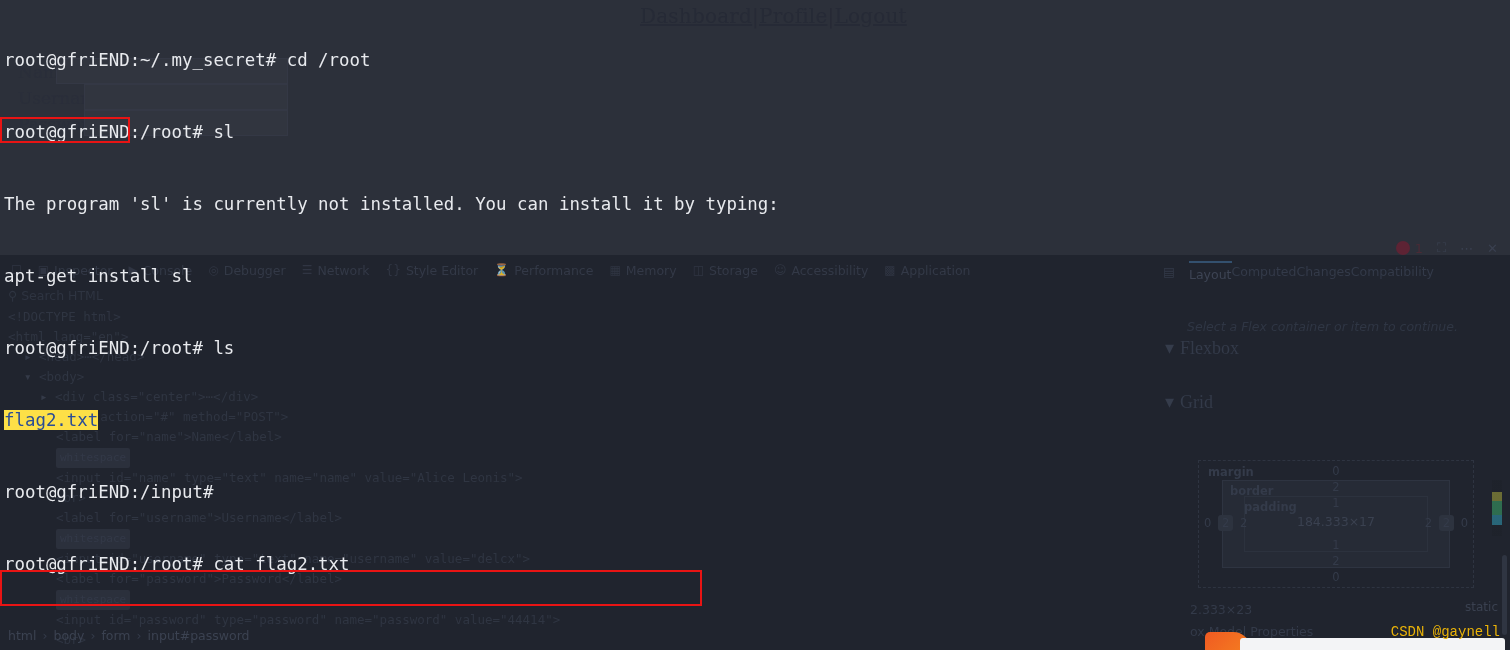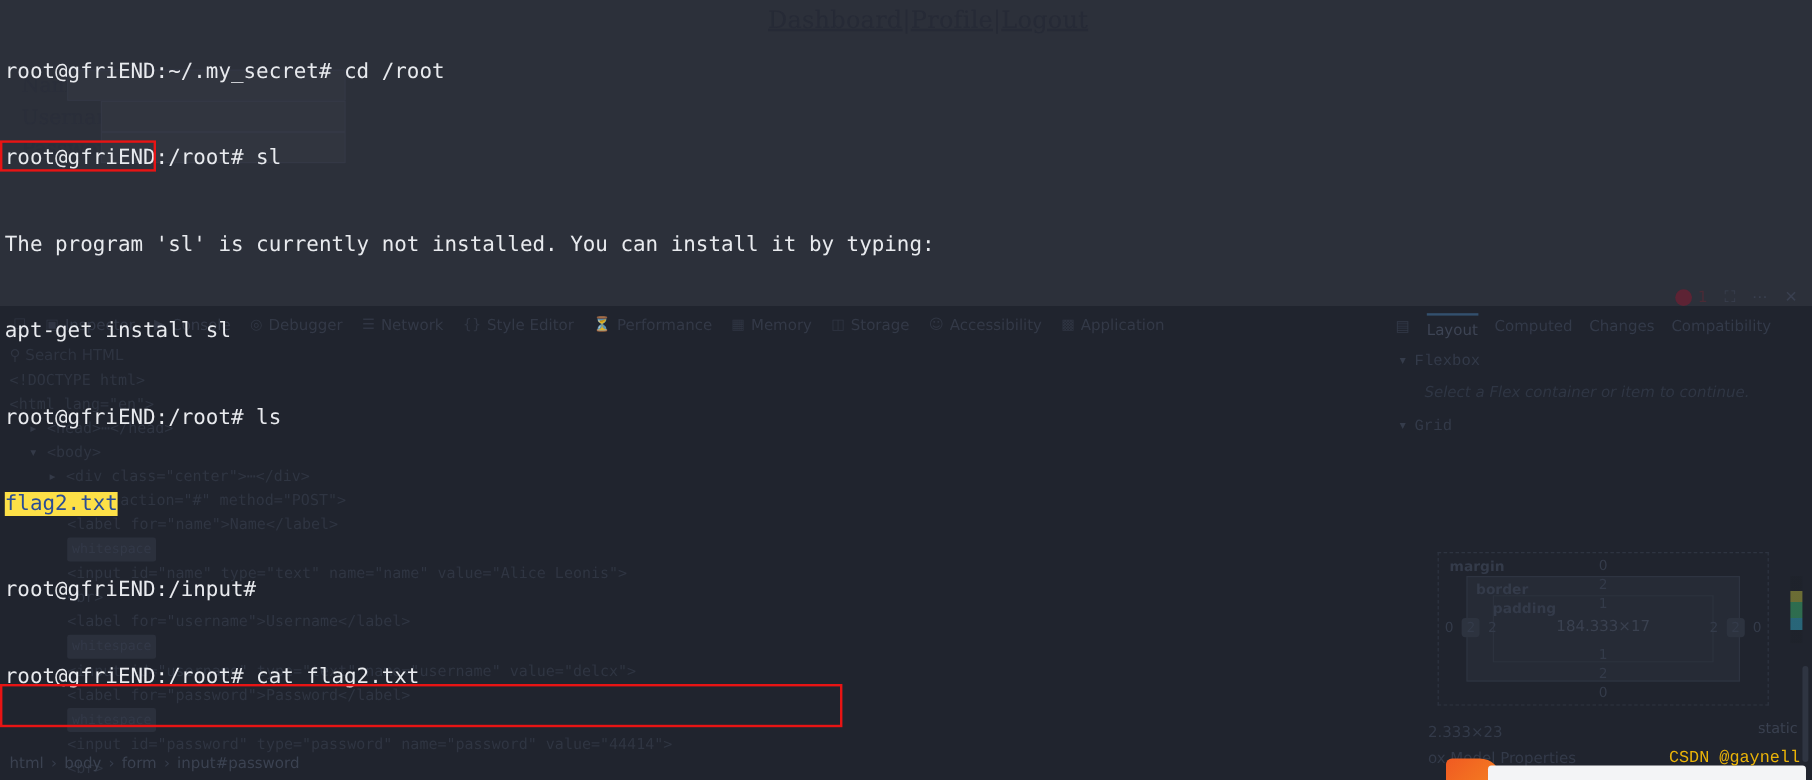--- a/index.html
+++ b/index.html
@@ -72,28 +72,28 @@
     padding-right:12px; color:#3a4050;
     font-family:"DejaVu Sans","Liberation Sans",sans-serif; font-size:13px;
   }
   .err-badge { display:flex; align-items:center; gap:5px; color:#4a2b36; }
   .err-dot {
     width:14px; height:14px; border-radius:50%; background:#5d2334;
     display:inline-block;
   }
   .dt-right-tabs {
     position:absolute; left:0; top:2px; width:355px; height:28px;
-    display:flex; align-items:center; gap:14px; padding-left:34px;
+    display:flex; align-items:center; padding-left:34px;
     font-family:"DejaVu Sans","Liberation Sans",sans-serif;
     font-size:12.5px; color:#333a49; white-space:nowrap;
   }
   .dt-right-tabs .active { color:#3d4454; border-top:2px solid #33506e; padding-top:4px; }
   .dt-sec {
-    position:absolute; font-family:Liberation Mono, monospace;
-    font-size:13px; color:#333a49;
+    position:absolute; font-family:Liberation Serif, serif;
+    font-size:18px; color:#333a49;margin-top:44px;
   }
   .dt-sec .tw { color:#353c4b; margin-right:6px; }
   .dt-hint {
     position:absolute; font-family:"DejaVu Sans","Liberation Sans",sans-serif;
     font-size:12.5px; color:#2f3644; font-style:italic;
   }
 
   
   .boxmodel { position:absolute; left:1198px; top:460px; width:276px; height:128px; }
   .bm-margin {

